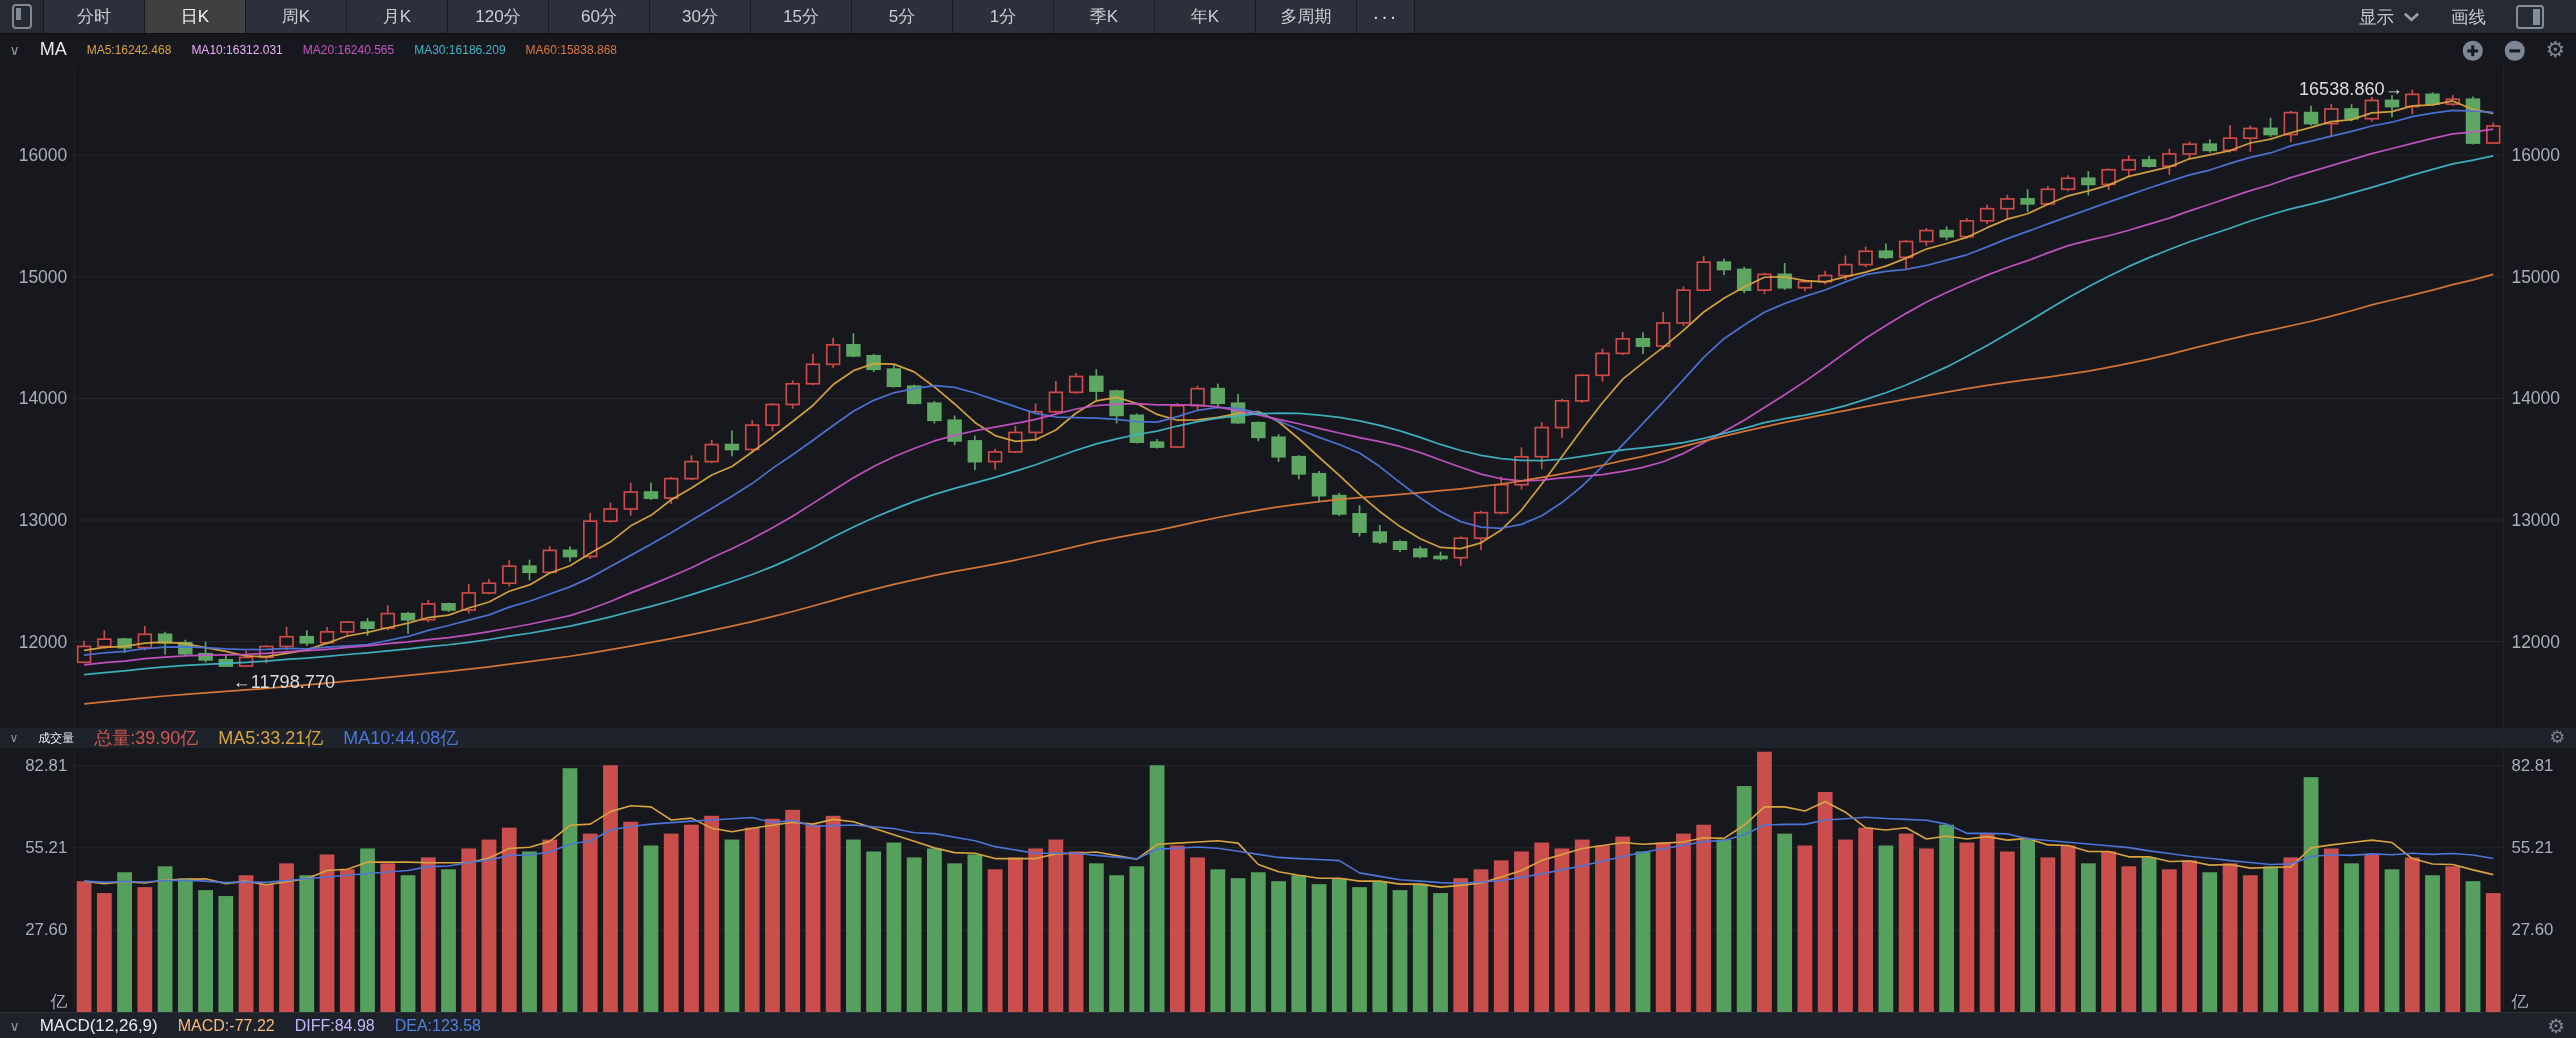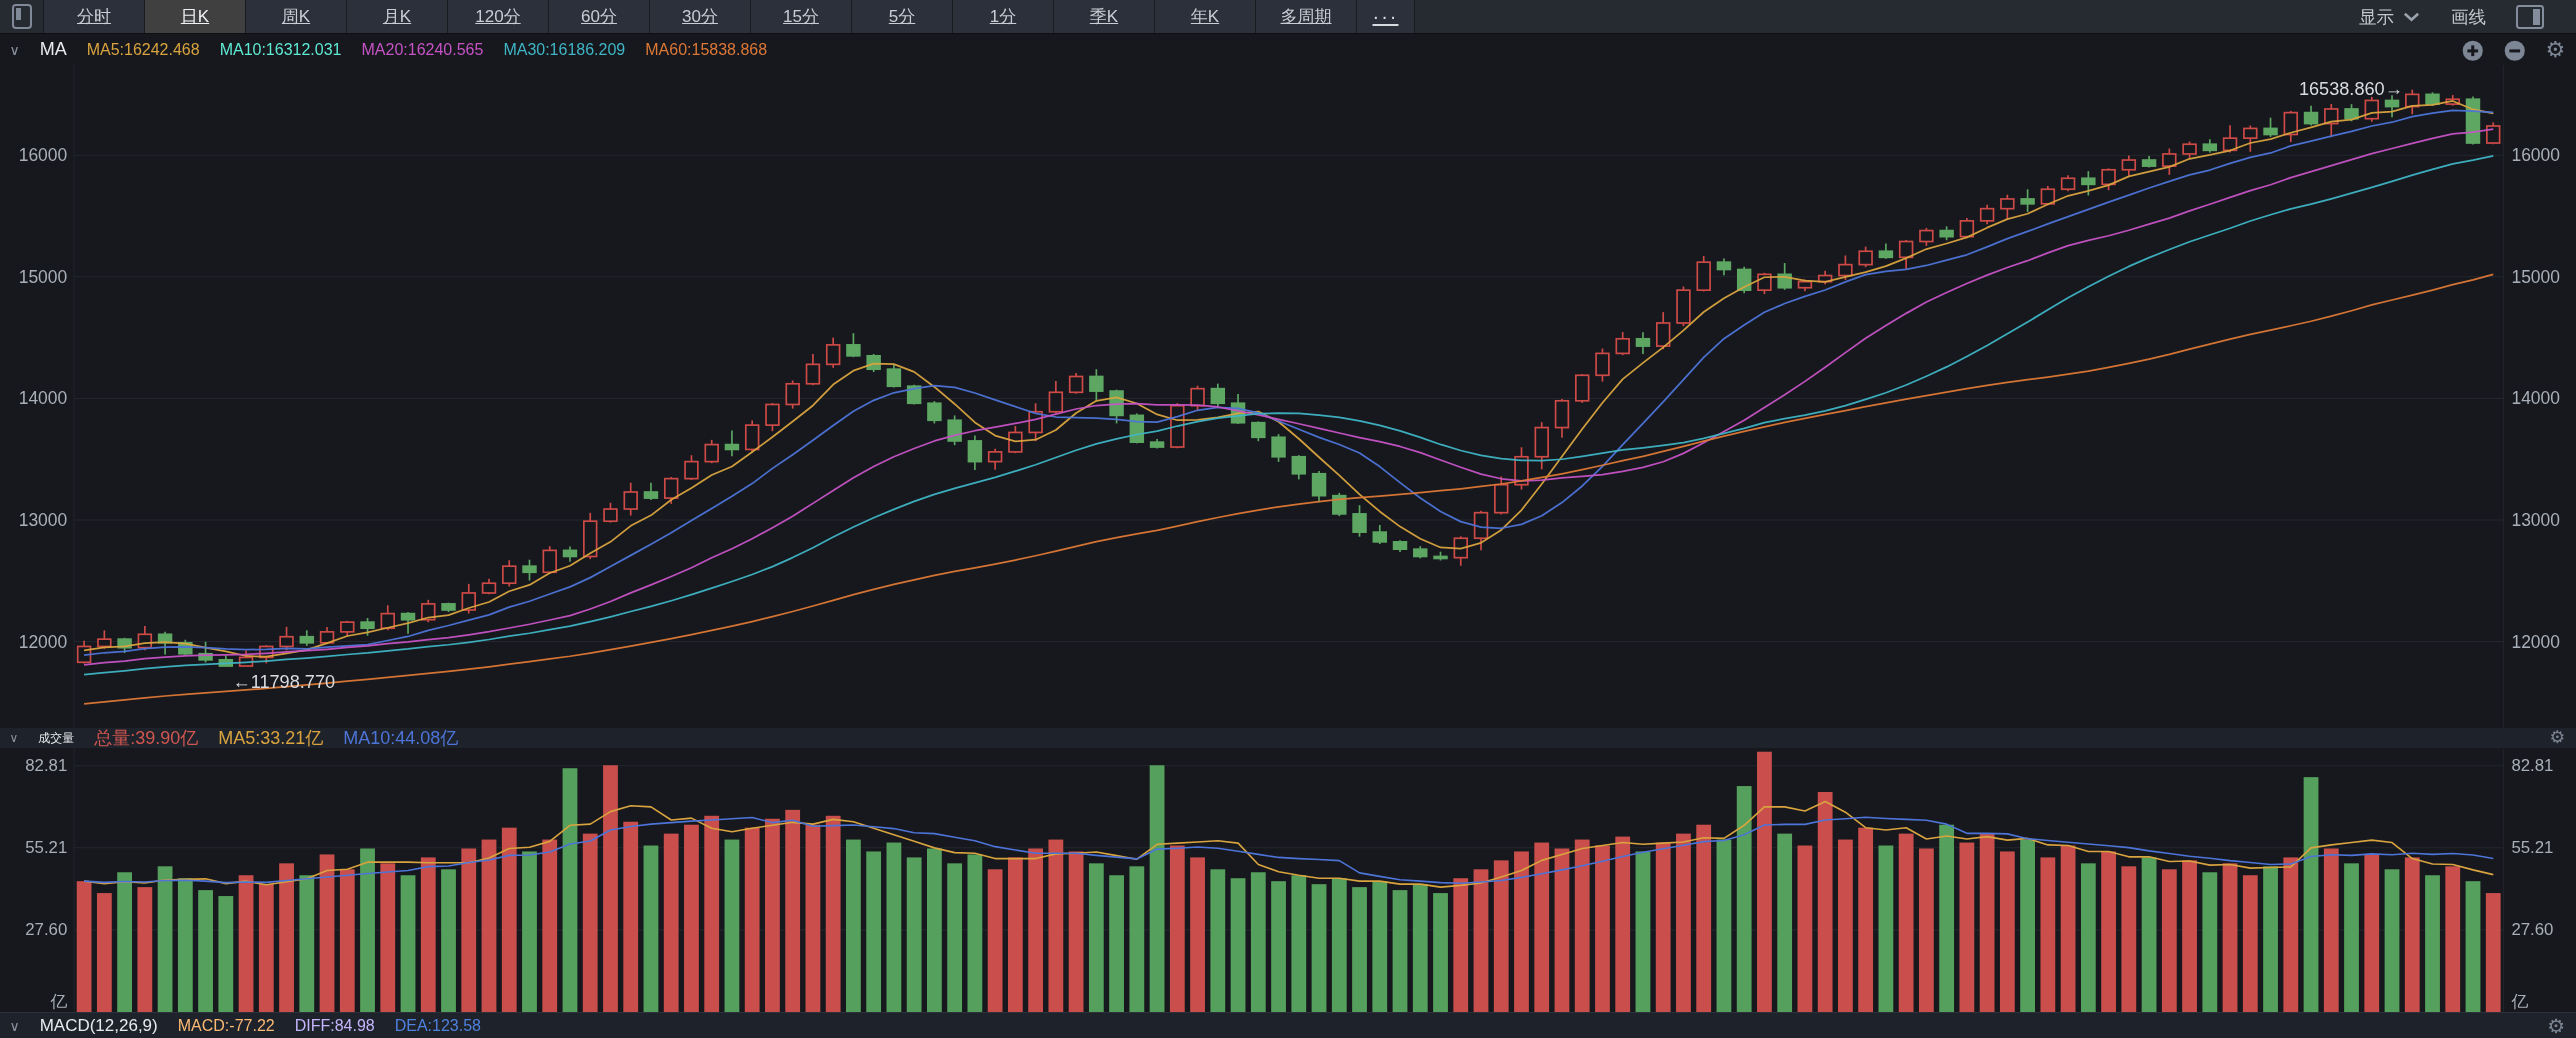--- a/index.html
+++ b/index.html
@@ -6,36 +6,36 @@
   body{font-family:"Liberation Sans","DejaVu Sans",sans-serif;}
   .app{position:relative;width:2576px;height:1038px;background:#16181d;overflow:hidden;}
 
   
   .toolbar{position:absolute;left:0;top:0;width:2576px;height:34px;background:#262a31;
            display:flex;align-items:stretch;border-bottom:1.3px solid #0d0f12;box-sizing:border-box;}
   .tb-iconcell{width:43px;display:flex;align-items:center;justify-content:center;border-right:1.3px solid #181b20;}
   .panel-icon{width:16px;height:21.5px;border:2.7px solid #808998;border-radius:4px;position:relative;}
   .panel-icon .bar{position:absolute;left:2px;top:2px;width:5.4px;height:12px;background:#808998;}
   .tab{min-width:101px;padding:0 10.8px;border-right:1.3px solid #181b20;background:#2b303a;color:#c9ced6;
-       font-size:17px;display:flex;align-items:center;justify-content:center;box-sizing:border-box;cursor:default;text-decoration:underline;}
+       font-size:17px;display:flex;align-items:center;justify-content:center;box-sizing:border-box;cursor:default;}
   .tab.active{background:#404040;color:#f0f2f5;}
   .tab.more{min-width:58px;font-size:20px;letter-spacing:2px;color:#d7dbe1;}
   .tb-right{margin-left:auto;display:flex;align-items:center;gap:30px;padding-right:32px;}
   .tb-btn{color:#c3c9d2;font-size:17.5px;display:flex;align-items:center;gap:8px;}
   .right-panel-icon{width:24px;height:20px;border:2px solid #848d9c;border-radius:3.4px;position:relative;}
   .right-panel-icon .fill{position:absolute;right:2px;top:2px;bottom:2px;width:7.4px;background:#848d9c;}
 
   
   .price-pane{position:absolute;left:0;top:34px;width:2576px;height:695px;}
   #price-svg{position:absolute;left:0;top:0;}
   .pane-header{position:absolute;left:0;top:0;height:31px;display:flex;align-items:center;gap:20px;
                padding-left:9.4px;z-index:2;}
   .chev{color:#8a93a0;font-size:14px;}
   .ind-title{color:#e8eaee;font-size:18px;}
-  .ma-val{font-size:16px;}
+  .ma-val{font-size:12px;}
   .pane-tools{position:absolute;right:10.8px;top:5.4px;display:flex;gap:20px;align-items:center;z-index:3;}
   .gear{color:#7d8694;font-size:22px;line-height:1;}
 
   .vol-header{position:absolute;left:0;top:728px;width:2576px;height:20px;background:#1e222a;
               display:flex;align-items:center;gap:20px;padding-left:9.4px;box-sizing:border-box;z-index:2;}
   .vol-header .ind-title{font-size:12px;}
   .vol-header .ma-val{font-size:18px;}
   .vol-header .chev{font-size:12px;}
   .hdr-gear{position:absolute;right:10.8px;top:50%;transform:translateY(-50%);}
   .vol-header .gear{font-size:17.5px;}
@@ -353,21 +353,21 @@
         <polyline points="125.0,937.9 155.2,934.6 185.3,932.1 215.4,928.7 245.5,926.2 275.6,924.5 305.6,923.5 335.8,923.1 365.9,922.2 395.9,920.6 426.1,918.4 456.2,916.8 486.3,914.6 516.4,911.8 546.5,909.5 576.5,906.4 606.7,903.8 636.8,900.2 666.9,897.2 697.0,893.1 727.1,888.4 757.1,883.0 787.3,877.4 817.4,871.1 847.5,864.7 877.6,854.8 907.7,843.6 937.8,830.7 967.9,818.9 998.0,806.4 1028.1,793.4 1058.2,778.6 1088.3,765.1 1118.3,750.4 1148.5,733.8 1178.5,716.7 1208.7,697.7 1238.8,678.5 1268.9,659.6 1299.0,642.9 1329.0,628.3 1359.2,616.2 1389.3,604.9 1419.4,596.7 1449.5,589.7 1479.5,584.5 1509.7,578.8 1539.8,572.9 1569.9,565.0 1600.0,557.4 1630.1,552.2 1660.2,550.0 1690.3,549.5 1720.4,551.1 1750.5,551.2 1780.6,551.5 1810.7,554.4 1840.8,560.2 1870.9,566.3 1901.0,572.8 1931.1,579.3 1961.2,586.2 1991.3,593.1 2021.4,599.9 2051.4,605.9 2081.6,613.1 2111.7,622.3 2141.8,633.2 2171.8,644.0 2202.0,654.1 2232.1,661.1 2262.2,664.2 2292.3,663.1 2322.3,659.7 2352.5,657.4 2382.6,654.8 2412.7,650.0 2442.8,644.3 2472.8,635.8 2503.0,623.4 2533.1,607.7 2563.2,590.9 2593.3,574.2 2623.3,555.1 2653.5,536.2 2683.6,516.3 2713.7,495.4 2743.8,473.6 2773.8,452.3 2804.0,433.3 2834.1,415.2 2864.2,398.4 2894.3,384.2 2924.3,370.8 2954.5,358.4 2984.6,347.0 3014.7,336.9 3044.8,325.3 3074.9,314.5 3105.0,306.7 3135.1,299.8 3165.2,291.6 3195.3,282.4 3225.4,273.5 3255.5,262.8 3285.6,253.0 3315.7,242.8 3345.8,232.7 3375.9,224.0 3406.0,213.3 3436.1,204.5 3466.2,195.5 3496.3,186.7 3526.4,177.7 3556.5,170.1 3586.6,162.4 3616.7,155.0 3646.8,148.3 3676.9,145.6 3707.0,141.3 " fill="none" stroke="#c653c6" stroke-width="2.6" stroke-opacity="0.95" stroke-linejoin="round"></polyline>
         <polyline points="125.0,952.4 155.2,949.2 185.3,946.6 215.4,943.4 245.5,940.7 275.6,938.6 305.6,937.0 335.8,935.7 365.9,934.2 395.9,932.1 426.1,929.7 456.2,927.7 486.3,925.3 516.4,922.4 546.5,920.0 576.5,916.9 606.7,914.2 636.8,910.8 666.9,907.9 697.0,904.2 727.1,900.1 757.1,895.2 787.3,890.8 817.4,885.3 847.5,880.3 877.6,873.6 907.7,866.4 937.8,858.5 967.9,850.9 998.0,842.5 1028.1,833.4 1058.2,823.7 1088.3,813.9 1118.3,803.5 1148.5,791.7 1178.5,778.3 1208.7,763.7 1238.8,747.8 1268.9,732.8 1299.0,719.1 1329.0,706.7 1359.2,694.8 1389.3,684.3 1419.4,675.3 1449.5,667.1 1479.5,659.1 1509.7,649.8 1539.8,640.3 1569.9,629.5 1600.0,618.7 1630.1,609.2 1660.2,601.7 1690.3,595.3 1720.4,590.2 1750.5,582.7 1780.6,576.1 1810.7,570.9 1840.8,567.5 1870.9,564.4 1901.0,563.4 1931.1,564.0 1961.2,566.5 1991.3,569.7 2021.4,575.0 2051.4,581.8 2081.6,590.0 2111.7,599.5 2141.8,610.1 2171.8,619.1 2202.0,626.2 2232.1,631.1 2262.2,633.7 2292.3,634.1 2322.3,632.1 2352.5,627.8 2382.6,623.0 2412.7,618.3 2442.8,615.1 2472.8,611.6 2503.0,607.4 2533.1,601.0 2563.2,593.7 2593.3,586.2 2623.3,577.6 2653.5,571.8 2683.6,566.5 2713.7,560.2 2743.8,552.3 2773.8,543.1 2804.0,533.2 2834.1,521.7 2864.2,508.6 2894.3,494.8 2924.3,479.4 2954.5,462.9 2984.6,445.5 3014.7,428.1 3044.8,409.8 3074.9,392.0 3105.0,375.7 3135.1,360.1 3165.2,345.4 3195.3,332.4 3225.4,320.2 3255.5,308.7 3285.6,298.7 3315.7,288.7 3345.8,277.9 3375.9,268.6 3406.0,259.8 3436.1,252.9 3466.2,245.0 3496.3,236.5 3526.4,227.9 3556.5,218.9 3586.6,209.6 3616.7,201.1 3646.8,192.9 3676.9,187.5 3707.0,181.0 " fill="none" stroke="#3fb5c6" stroke-width="2.6" stroke-opacity="0.95" stroke-linejoin="round"></polyline>
         <polyline points="125.0,995.8 155.2,992.7 185.3,990.0 215.4,986.9 245.5,984.1 275.6,981.7 305.6,979.4 335.8,977.3 365.9,975.1 395.9,972.6 426.1,970.0 456.2,967.5 486.3,964.8 516.4,962.0 546.5,959.3 576.5,956.3 606.7,953.5 636.8,950.4 666.9,947.5 697.0,944.2 727.1,940.7 757.1,936.8 787.3,933.1 817.4,929.0 847.5,925.0 877.6,920.2 907.7,915.2 937.8,909.8 967.9,904.5 998.0,898.9 1028.1,892.9 1058.2,886.5 1088.3,880.2 1118.3,873.4 1148.5,866.2 1178.5,858.5 1208.7,850.3 1238.8,841.8 1268.9,833.5 1299.0,825.6 1329.0,818.2 1359.2,811.3 1389.3,804.8 1419.4,798.9 1449.5,793.5 1479.5,788.0 1509.7,782.0 1539.8,775.6 1569.9,768.7 1600.0,761.5 1630.1,754.6 1660.2,748.5 1690.3,743.0 1720.4,737.8 1750.5,731.5 1780.6,724.9 1810.7,718.7 1840.8,713.0 1870.9,707.7 1901.0,702.9 1931.1,698.7 1961.2,695.1 1991.3,691.8 2021.4,689.3 2051.4,686.8 2081.6,684.2 2111.7,681.6 2141.8,678.9 2171.8,676.0 2202.0,672.6 2232.1,668.9 2262.2,664.3 2292.3,659.2 2322.3,653.7 2352.5,647.5 2382.6,641.0 2412.7,634.0 2442.8,627.7 2472.8,620.5 2503.0,613.0 2533.1,605.1 2563.2,597.7 2593.3,590.7 2623.3,583.9 2653.5,577.2 2683.6,571.3 2713.7,565.5 2743.8,559.9 2773.8,553.8 2804.0,548.3 2834.1,542.8 2864.2,537.5 2894.3,532.3 2924.3,527.2 2954.5,522.3 2984.6,517.8 3014.7,513.8 3044.8,509.9 3074.9,505.5 3105.0,501.0 3135.1,495.6 3165.2,489.6 3195.3,483.3 3225.4,476.2 3255.5,468.3 3285.6,460.8 3315.7,453.5 3345.8,446.5 3375.9,440.1 3406.0,433.6 3436.1,426.9 3466.2,419.3 3496.3,411.3 3526.4,402.7 3556.5,395.3 3586.6,388.0 3616.7,380.6 3646.8,372.6 3676.9,365.3 3707.0,357.1 " fill="none" stroke="#dd7836" stroke-width="2.6" stroke-opacity="0.95" stroke-linejoin="round"></polyline>
         <text x="345.75" y="971.5823839999998" text-anchor="start" font-size="27" fill="#d9dce1" font-family="&quot;Liberation Sans&quot;,&quot;DejaVu Sans&quot;,sans-serif">←11798.770</text>
         <text x="3572.55" y="90.5741119999999" text-anchor="end" font-size="27" fill="#d9dce1" font-family="&quot;Liberation Sans&quot;,&quot;DejaVu Sans&quot;,sans-serif">16538.860→</text>
       </svg>
     <div class="pane-header">
       <span class="chev">∨</span>
       <span class="ind-title">MA</span>
       <span class="ma-val" style="color: rgb(217, 164, 63);">MA5:16242.468</span>
-      <span class="ma-val" style="color: #5eead4;">MA10:16312.031</span>
+      <span class="ma-val" style="color: #f0abfc;">MA10:16312.031</span>
       <span class="ma-val" style="color: rgb(198, 83, 198);">MA20:16240.565</span>
       <span class="ma-val" style="color: rgb(63, 181, 198);">MA30:16186.209</span>
       <span class="ma-val" style="color: rgb(221, 120, 54);">MA60:15838.868</span>
     </div>
     <div class="pane-tools">
       <svg width="21.5" height="21.5" viewBox="0 0 32 32">
         <circle cx="16" cy="16" r="15" fill="#7d8694"></circle>
         <rect x="8" y="14" width="16" height="4.5" fill="#16181d"></rect>
         <rect x="13.75" y="8" width="4.5" height="16" fill="#16181d"></rect>
       </svg>

